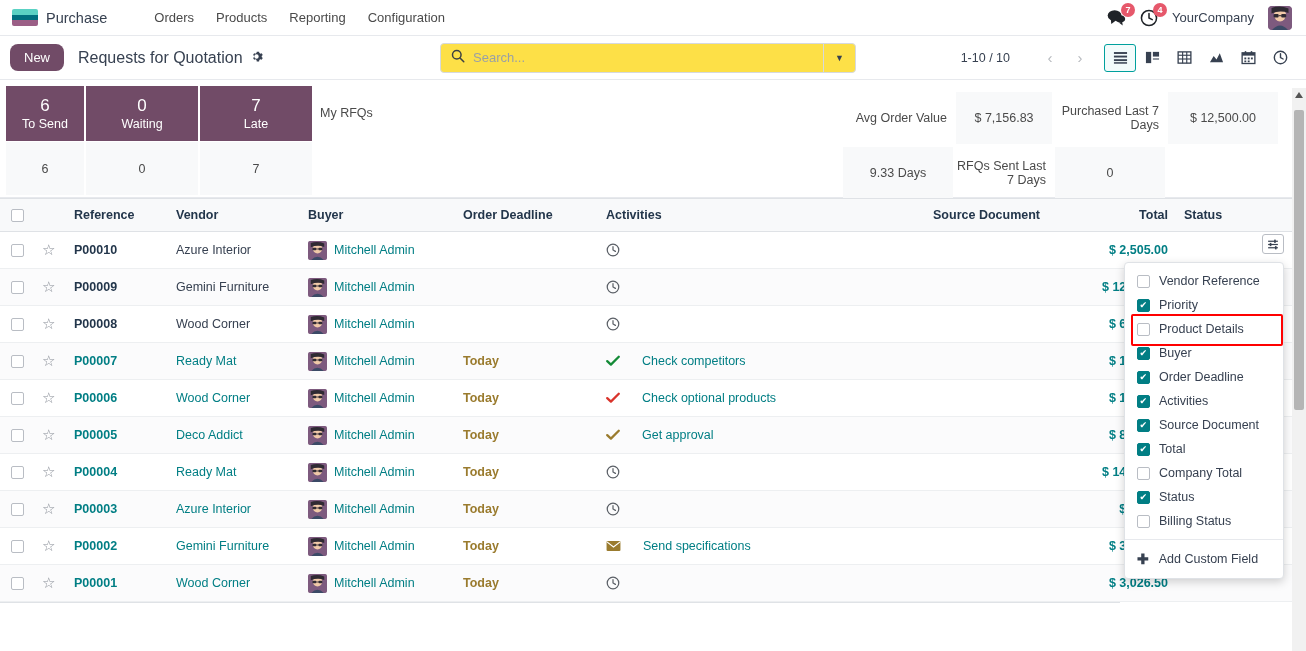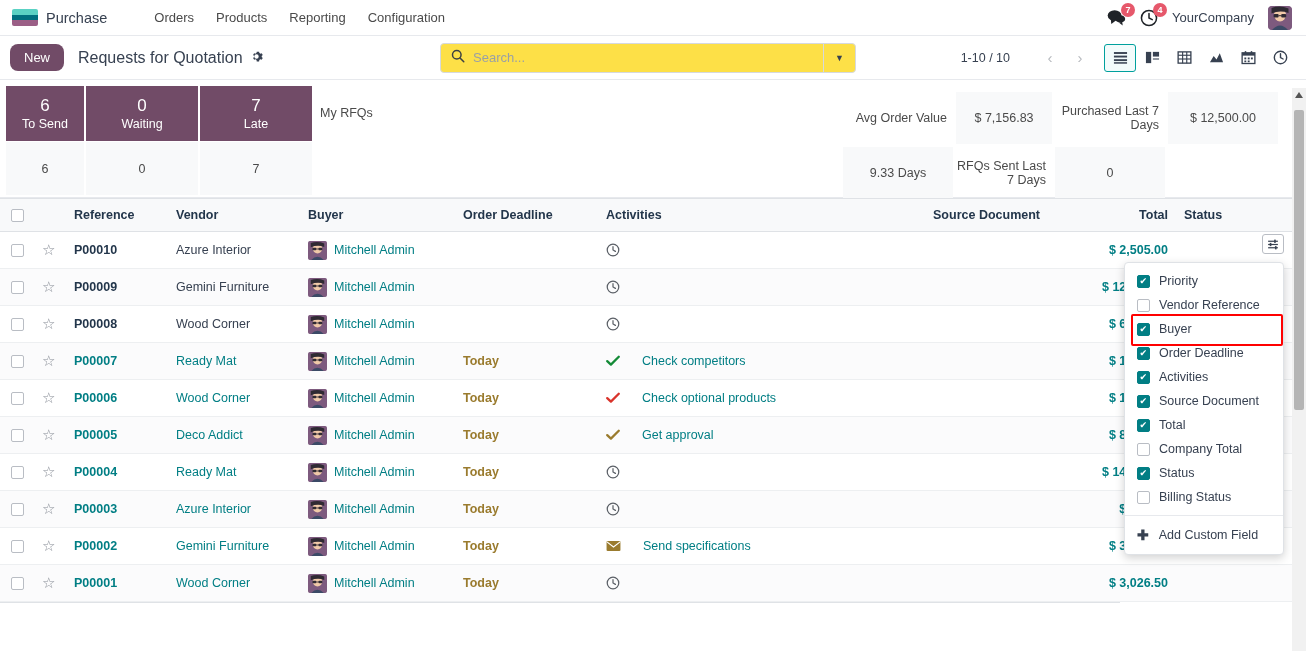--- a/index.html
+++ b/index.html
@@ -664,26 +664,30 @@
     <line x1="2" y1="8" x2="14" y2="8" stroke="#374151" stroke-width="1.5"></line>
     <line x1="2" y1="12" x2="14" y2="12" stroke="#374151" stroke-width="1.5"></line>
     <rect x="9.4" y="2" width="2" height="4" fill="#374151"></rect>
     <rect x="4" y="6" width="2" height="4" fill="#374151"></rect>
     <rect x="10.4" y="10" width="2" height="4" fill="#374151"></rect>
   </svg>
 </div>
 
 <div class="dropdown" id="dropdown">
     <div class="dd-item">
+      <span class="dd-chk"></span>
+      <span>Vendor Reference</span>
+    </div>
+    <div class="dd-item">
       <span class="dd-chk on"></span>
       <span>Priority</span>
     </div>
     <div class="dd-item">
       <span class="dd-chk"></span>
-      <span>Vendor Reference</span>
+      <span>Product Details</span>
     </div>
     <div class="dd-item">
       <span class="dd-chk on"></span>
       <span>Buyer</span>
     </div>
     <div class="dd-item">
       <span class="dd-chk on"></span>
       <span>Order Deadline</span>
     </div>
     <div class="dd-item">

